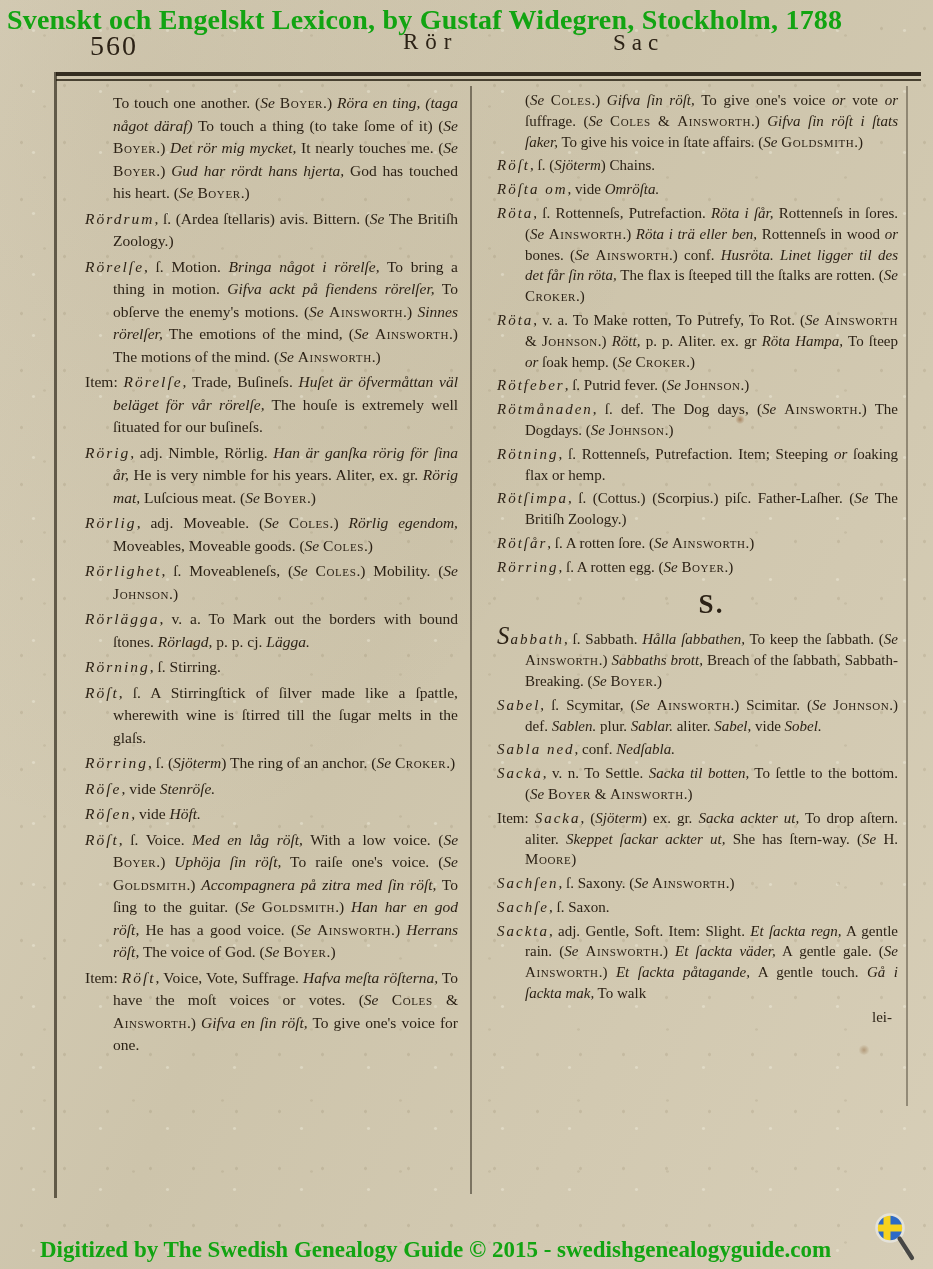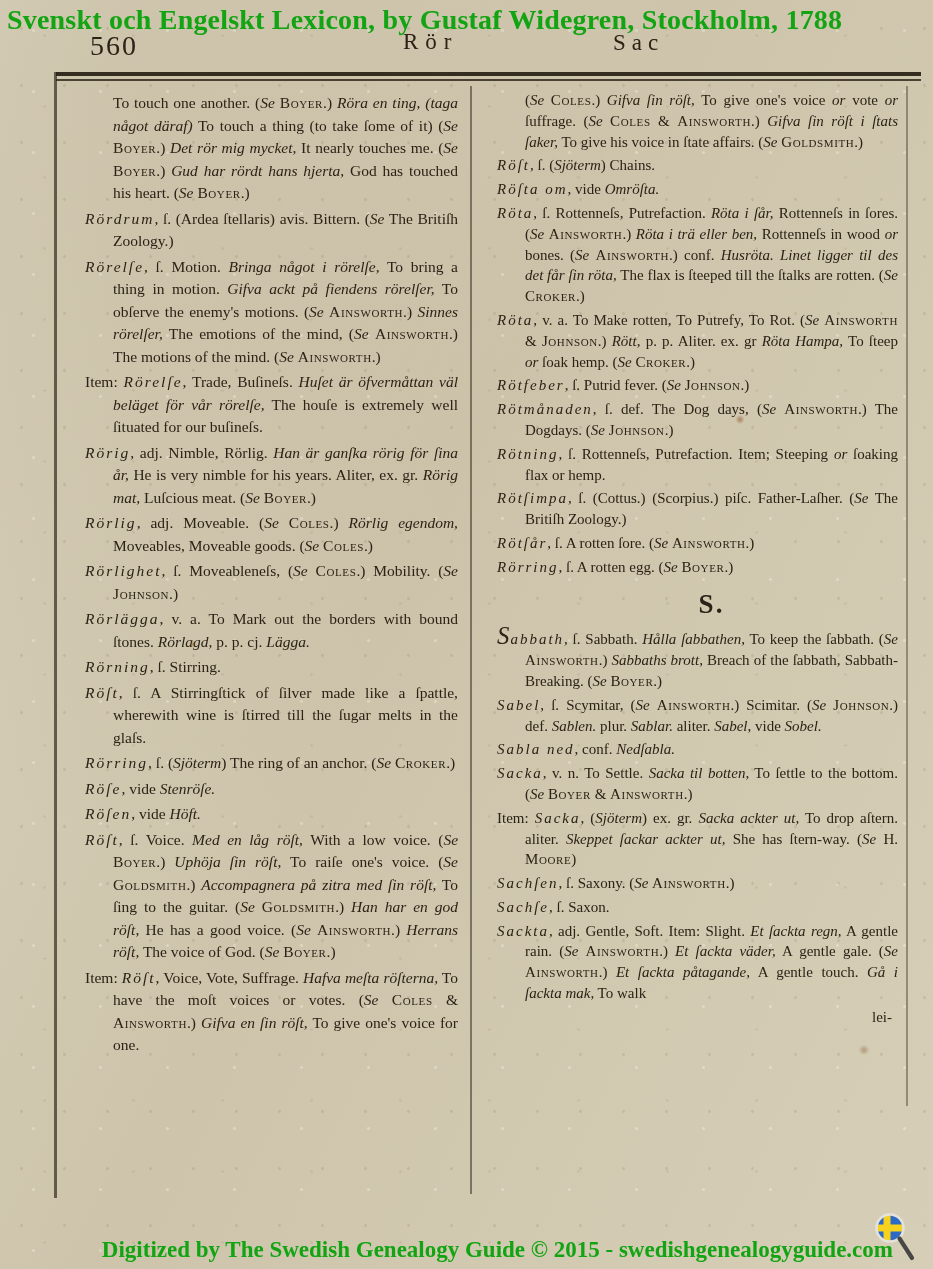--- a/index.html
+++ b/index.html
@@ -51,21 +51,21 @@
   .r-h{font-style:italic;letter-spacing:2px;font-weight:500;}
   .r-c{font-variant:small-caps;letter-spacing:.6px;}
   .r-d{font-style:italic;font-size:1.65em;line-height:1;letter-spacing:1px;}
   .section-head{
     text-align:center;font-size:27px;font-weight:600;letter-spacing:2px;
     margin:16px 0 10px;text-indent:0;
   }
   .catchword{margin:2px 0 0;text-align:right;padding-right:6px;font-family:Liberation Serif, serif;}
 
   .banner-bottom{
-    position:absolute;left:40px;right:40px;bottom:6px;text-align:right;
+    position:absolute;left:40px;right:40px;bottom:6px;text-align:left;
     font-size:23px;font-weight:bold;color:var(--green);white-space:nowrap;
   }
   .flag-icon{position:absolute;right:14px;bottom:4px;}
 </style>
 </head>
 <body>
 
 <div class="banner-top">
   <span>Svenskt och Engelskt Lexicon, by Gustaf Widegren, Stockholm, 1788</span>
 </div>

